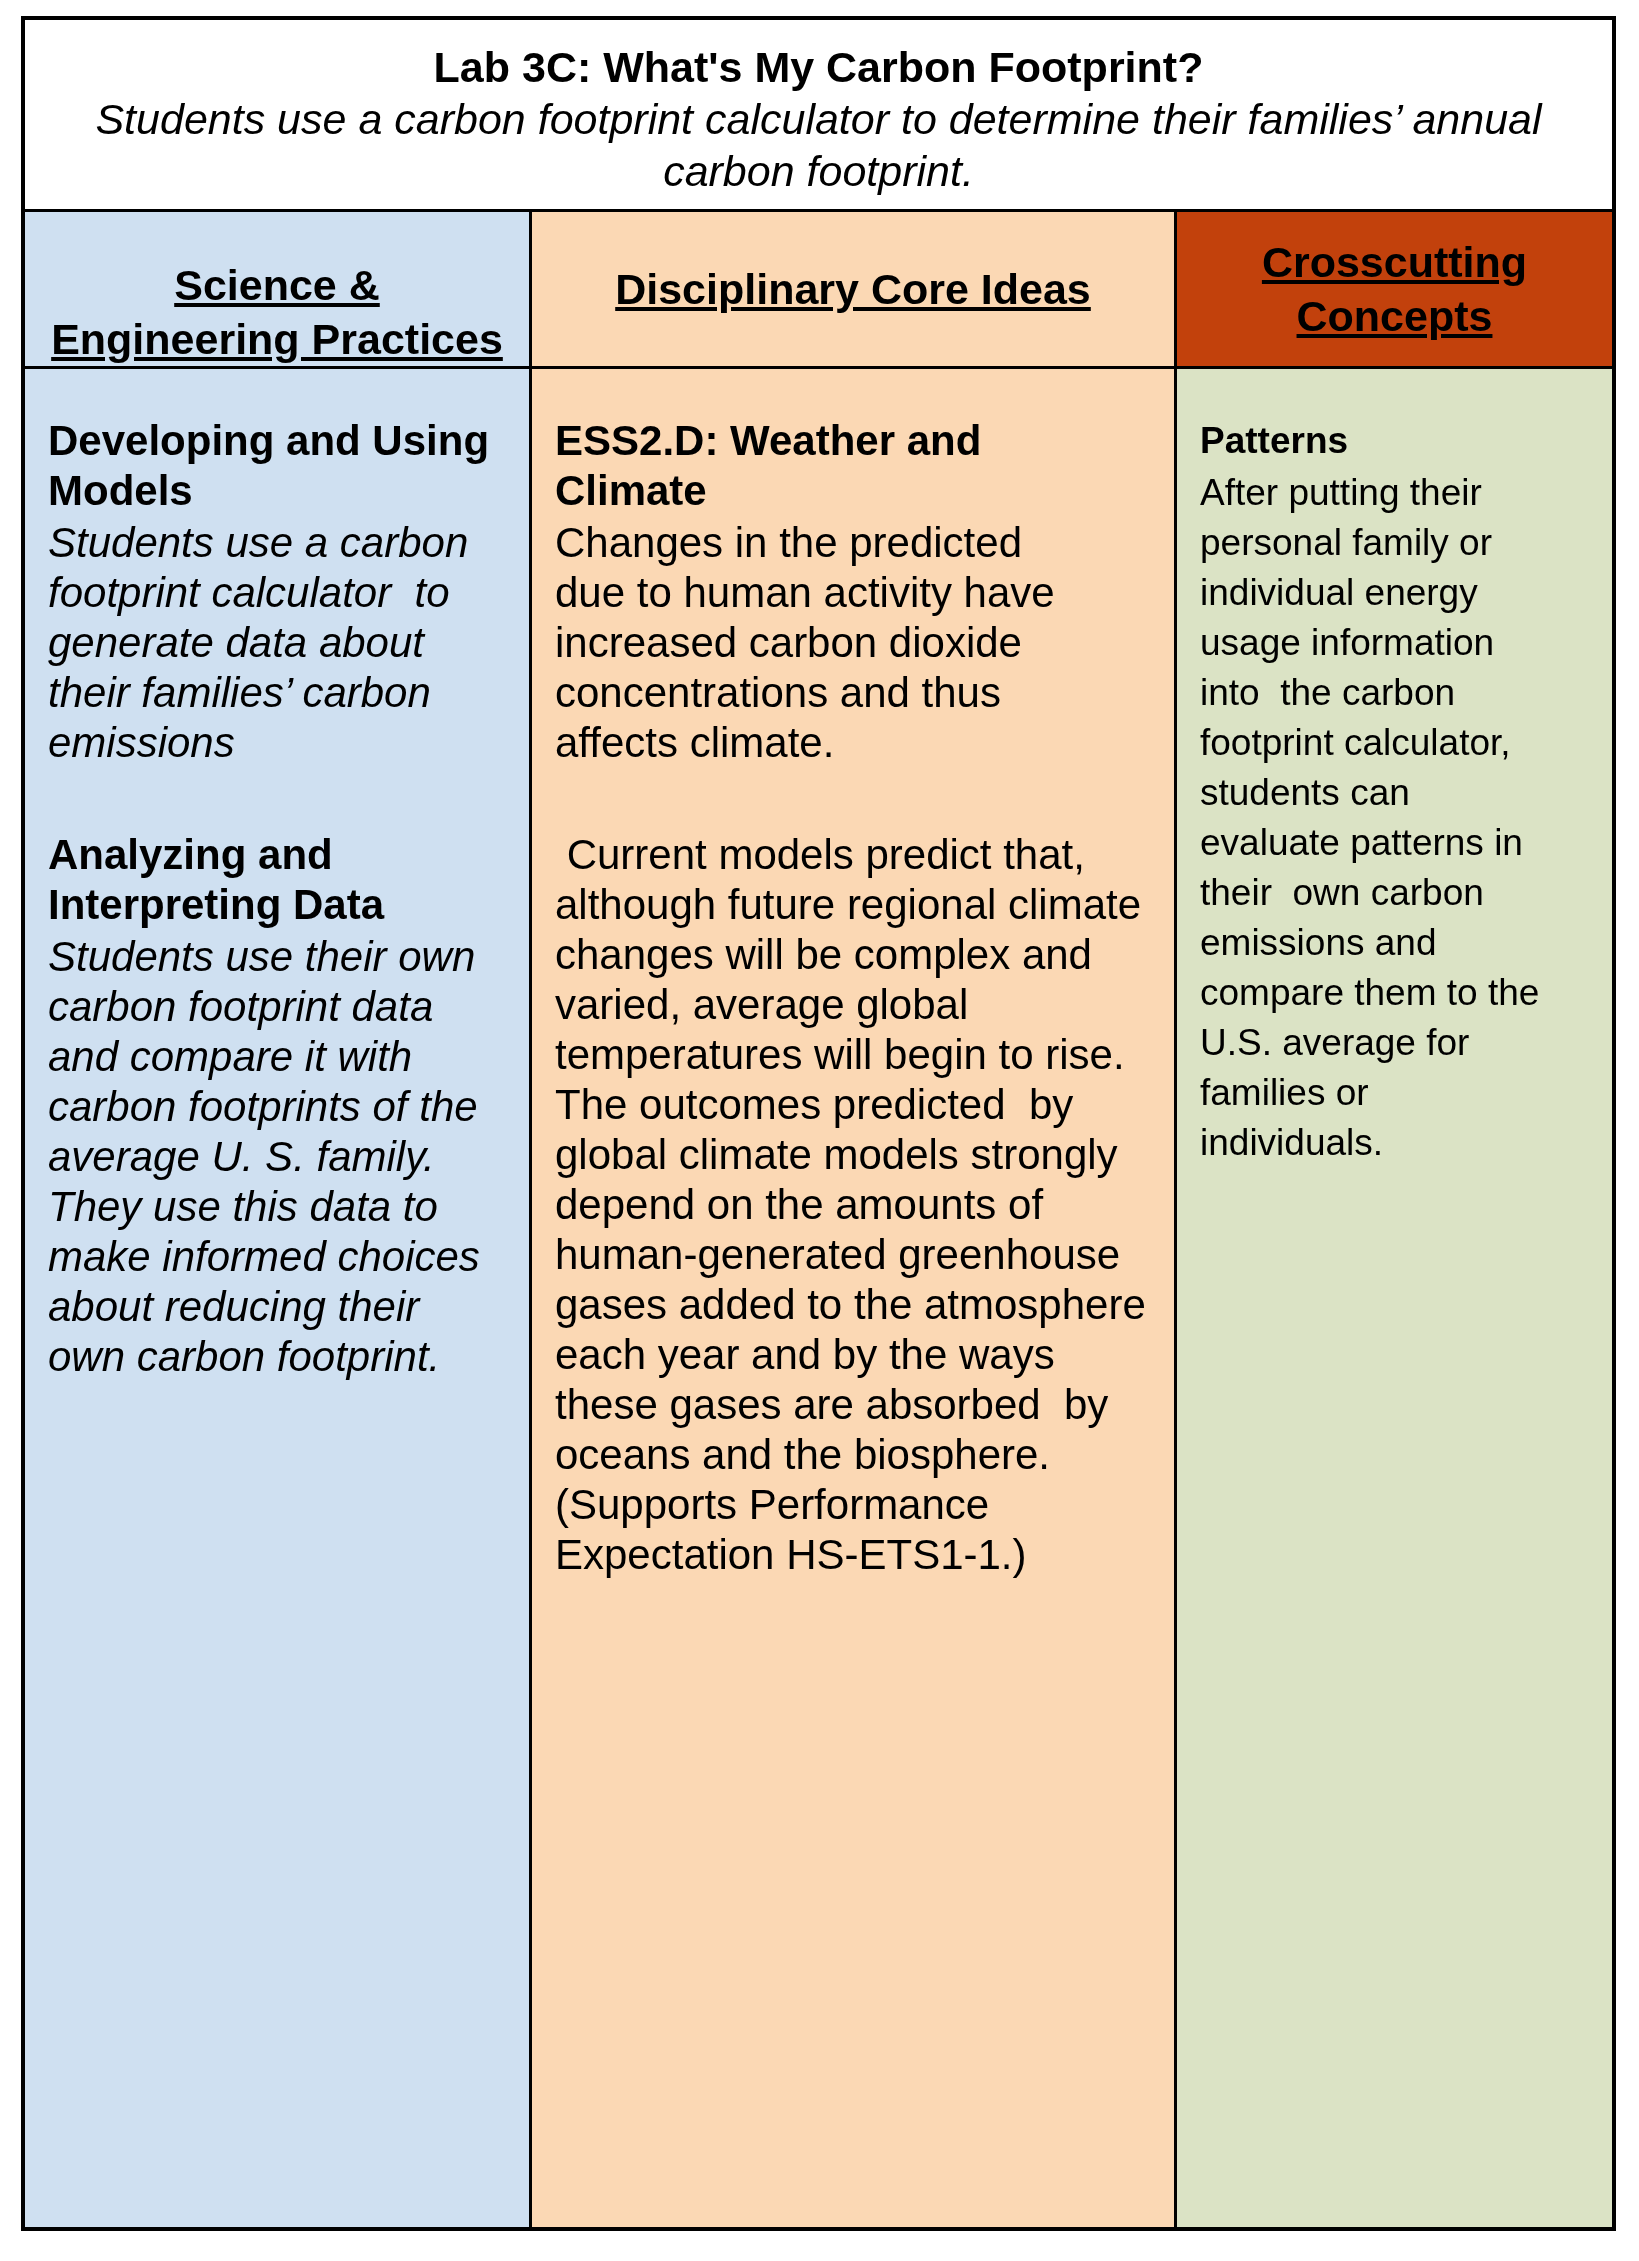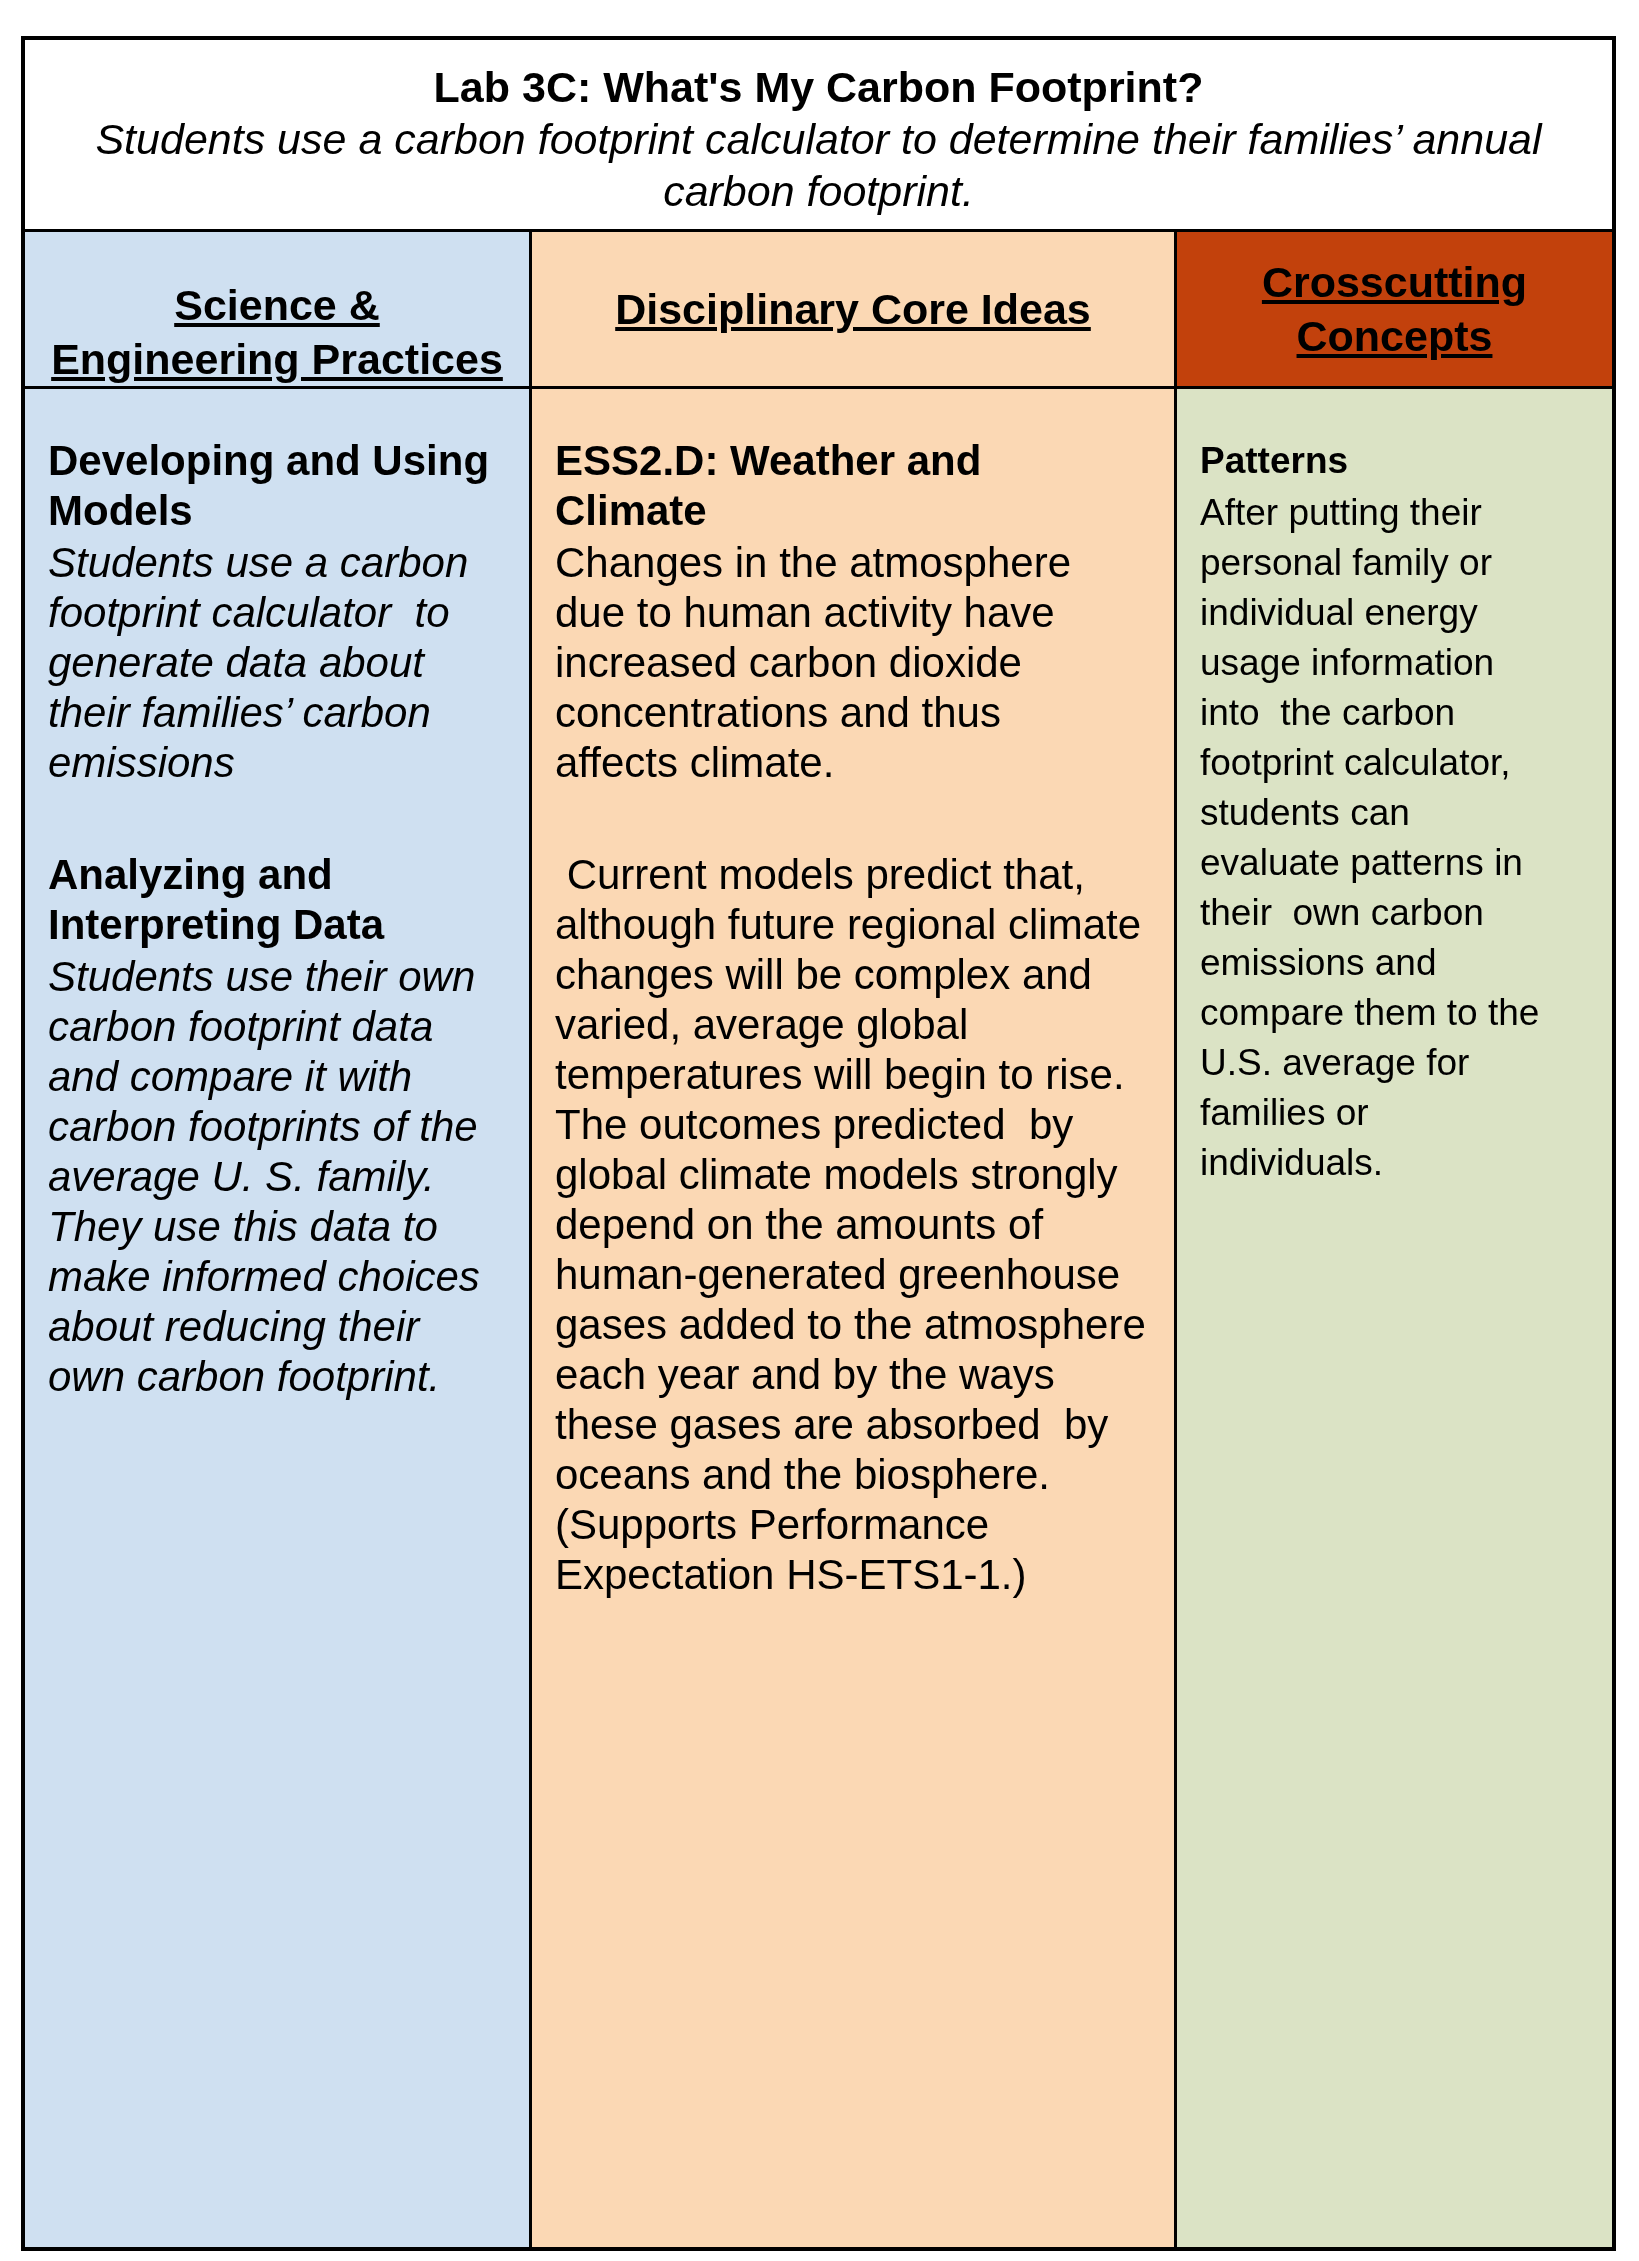--- a/index.html
+++ b/index.html
@@ -4,21 +4,21 @@
 <style>
   html,body { margin:0; padding:0; background:#ffffff; }
   body {
     width:1639px; height:2261px;
     font-family:"Liberation Sans","DejaVu Sans",sans-serif;
     color:#000;
   }
   .sheet { position:relative; width:1639px; height:2261px; background:#fff; overflow:hidden; }
 
   .grid-table {
-    position:absolute; left:21px; top:36px;
+    position:absolute; left:21px; top:16px;
     width:1595px; height:2215px;
     box-sizing:border-box;
     border:4.3px solid #000;
     display:grid;
     grid-template-columns:507px 645px 1fr;
     grid-template-rows:192px 157px 1fr;
   }
 
   .cell { box-sizing:border-box; }
 
@@ -99,21 +99,21 @@
 carbon footprints of the
 average U. S. family.
 They use this data to
 make informed choices
 about reducing their
 own carbon footprint.</p>
       </div>
     <div class="cell body-cell v-border col2-pad" style="background: rgb(251, 216, 180);">
         <p class="para bold">ESS2.D: Weather and
 Climate</p>
-        <p class="para regular">Changes in the atmosphere
+        <p class="para regular">Changes in the predicted
 due to human activity have
 increased carbon dioxide
 concentrations and thus
 affects climate.</p>
         <p class="para regular gap"> Current models predict that,
 although future regional climate
 changes will be complex and
 varied, average global
 temperatures will begin to rise.
 The outcomes predicted  by

